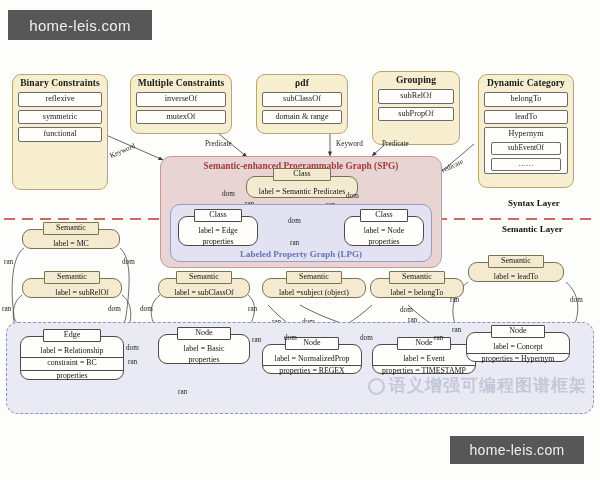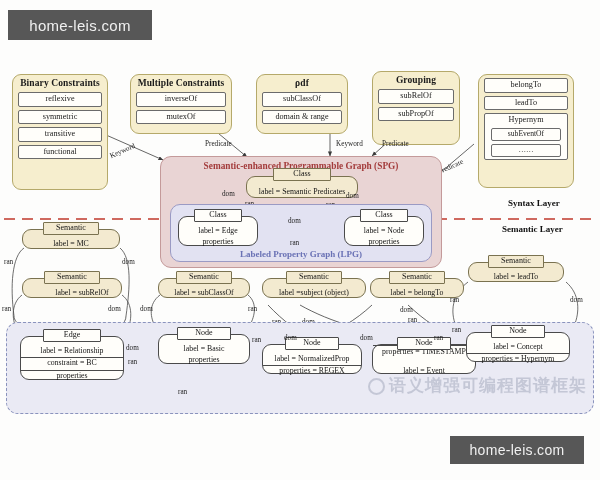--- a/index.html
+++ b/index.html
@@ -182,21 +182,20 @@
     </g>
 
     <line x1="4" y1="219" x2="596" y2="219" stroke="#c0392b" stroke-width="1.7" stroke-dasharray="11,7"></line>
   </svg>
 
   <div class="card" id="card0" style="left:12px;top:74px;width:96px;height:116px;">
     <div class="card-title">Binary Constraints</div>
     <div class="card-items">
       <div class="slot">reflexive</div>
       <div class="slot">symmetric</div>
-      <div class="slot">transitive</div>
       <div class="slot">functional</div>
     </div>
   </div>
 
   <div class="card" id="card1" style="left:130px;top:74px;width:102px;height:60px;">
     <div class="card-title">Multiple Constraints</div>
     <div class="card-items">
       <div class="slot">inverseOf</div>
       <div class="slot">mutexOf</div>
     </div>
@@ -212,20 +211,21 @@
 
   <div class="card" id="card3" style="left:372px;top:71px;width:88px;height:74px;">
     <div class="card-title">Grouping</div>
     <div class="card-items">
       <div class="slot">subRelOf</div>
       <div class="slot">subPropOf</div>
     </div>
   </div>
 
   <div class="card" id="card4" style="left:478px;top:74px;width:96px;height:114px;">
+    <div class="card-title">Dynamic Category</div>
     <div class="card-items">
       <div class="slot">belongTo</div>
       <div class="slot">leadTo</div>
       <div class="slot">
         <div>Hypernym</div>
         <div class="slot nested">subEventOf</div>
         <div class="slot nested">……</div>
       </div>
     </div>
   </div>
@@ -330,22 +330,22 @@
   </div>
 
   <div class="nodecard" style="left:262px;top:344px;width:100px;height:30px;">
     <div class="hdr" style="top:-8px;width:54px;">Node</div>
     <div class="row" style="margin-top:8px;">label = NormalizedProp</div>
     <div class="row sep">properties = REGEX</div>
   </div>
 
   <div class="nodecard" style="left:372px;top:344px;width:104px;height:30px;">
     <div class="hdr" style="top:-8px;width:54px;">Node</div>
+    <div class="row" style="margin-top:8px;">label = Event</div>
     <div class="row sep">properties = TIMESTAMP</div>
-    <div class="row" style="margin-top:8px;">label = Event</div>
   </div>
 
   <div class="nodecard" style="left:466px;top:332px;width:104px;height:30px;">
     <div class="hdr" style="top:-8px;width:54px;">Node</div>
     <div class="row" style="margin-top:8px;">label = Concept</div>
     <div class="row sep">properties = Hypernym</div>
   </div>
 
   <div class="elabel" style="left:126px;top:344px;">dom</div>
   <div class="elabel" style="left:128px;top:358px;">ran</div>

